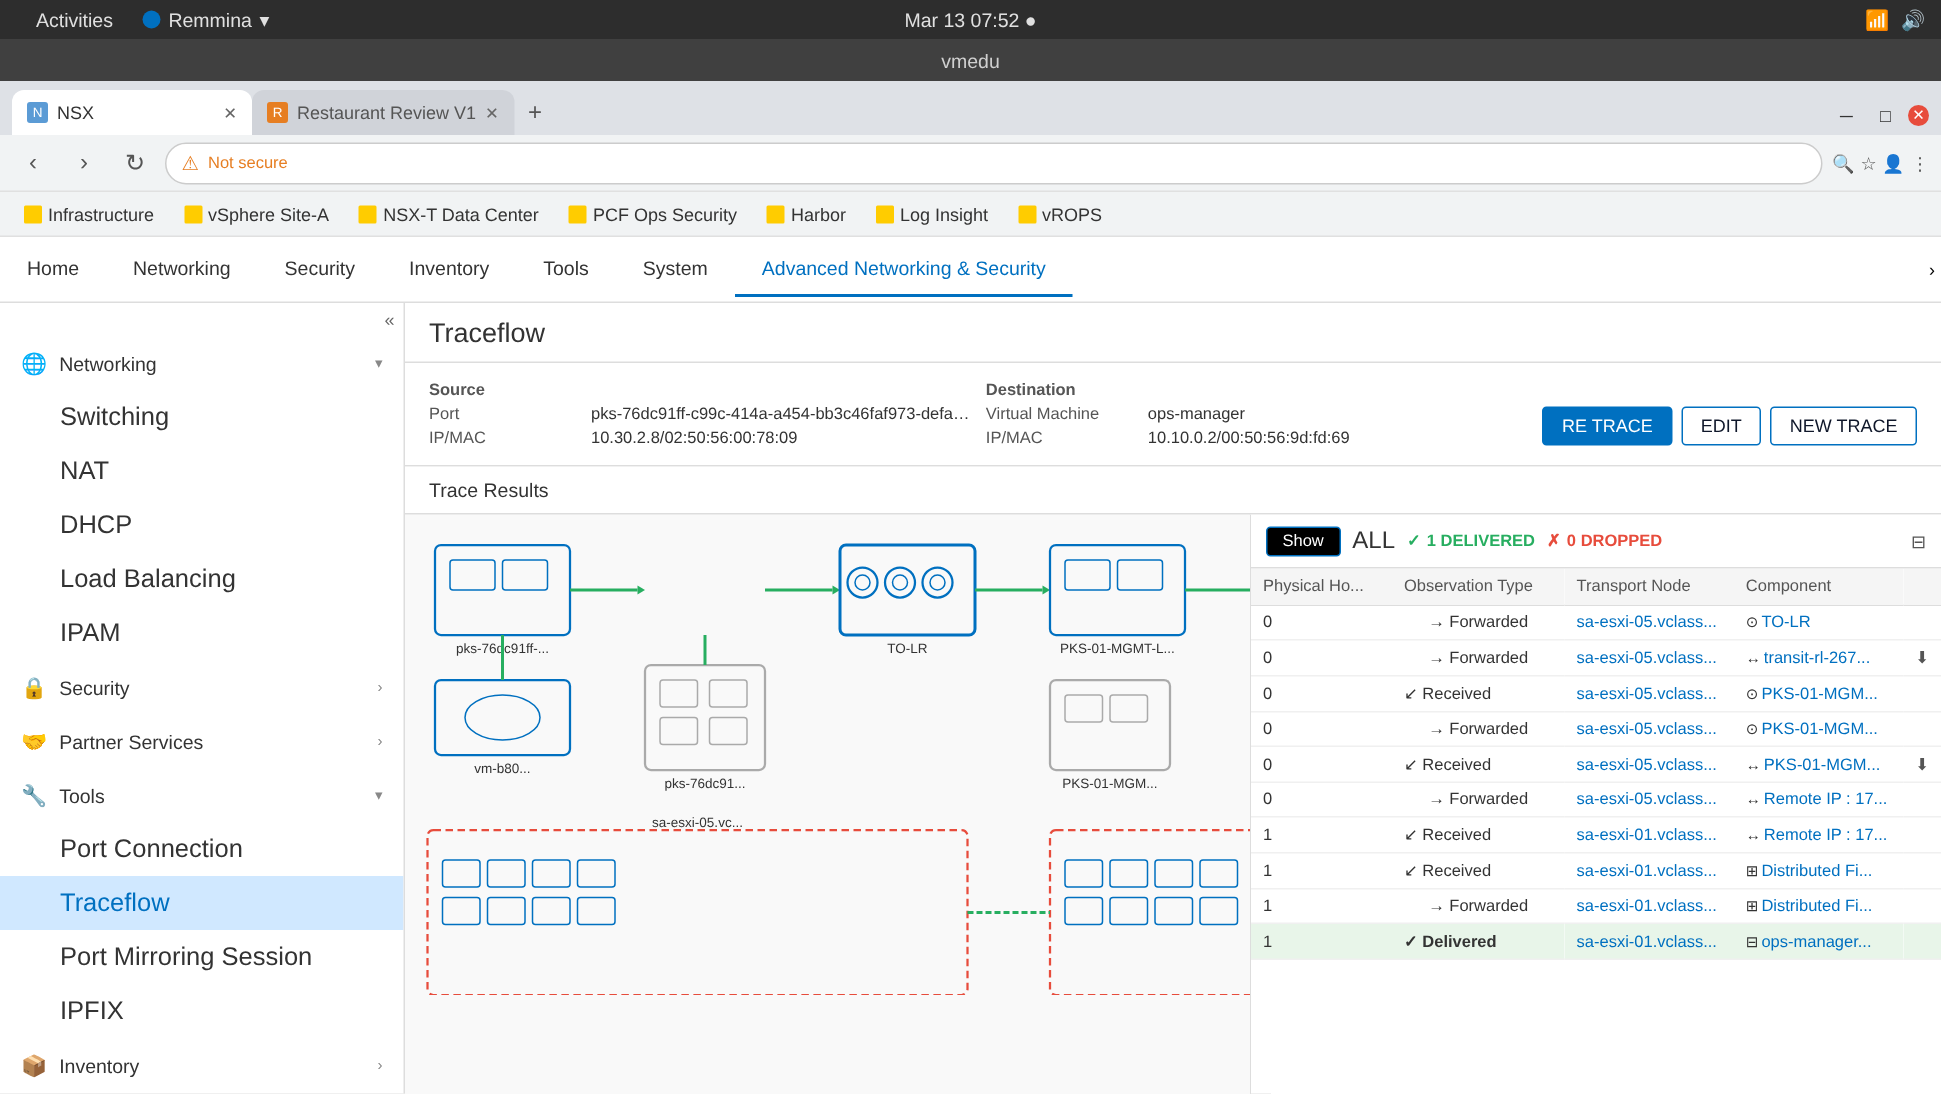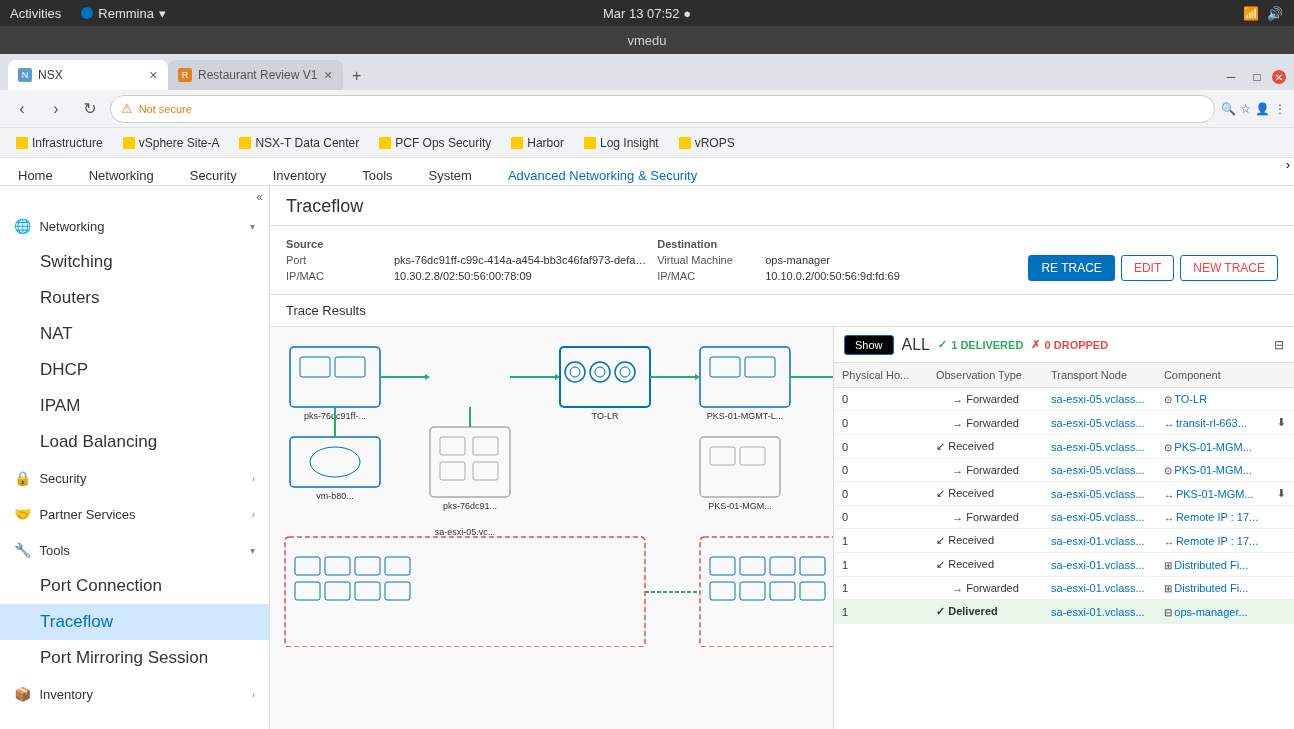--- a/index.html
+++ b/index.html
@@ -8,21 +8,21 @@
     
     .system-bar {
       height: 26px;
       background: #2d2d2d;
       display: flex;
       align-items: center;
       padding: 0 10px;
       color: #e0e0e0;
       font-size: 13px;
     }
-    .system-bar .activities { font-weight: 500; margin-right: 20px; }
+    .system-bar .activities { font-weight: 500; margin-right: 20px; margin-left: 14px; }
     .system-bar .app-name { display: flex; align-items: center; gap: 5px; justify-content: center; }
     .system-bar .center-info { position: absolute; left: 50%; transform: translateX(-50%); font-size: 13px; color: #e0e0e0; }
     .system-bar .right-icons { margin-left: auto; display: flex; align-items: center; gap: 8px; }
 
     
     .window-titlebar {
       height: 28px;
       background: #404040;
       display: flex;
       align-items: center;
@@ -117,25 +117,25 @@
     }
 
     
     .nsx-app {
       flex: 1;
       display: flex;
       flex-direction: column;
       overflow: hidden;
     }
     .nsx-top-nav {
-      height: 28px;
+      height: 44px;
       background: #fff;
       border-bottom: 1px solid #ddd;
       display: flex;
-      align-items: flex-start;
+      align-items: center;
       padding: 0 0;
     }
     .nsx-top-nav .nav-item {
       padding: 0 18px;
       height: 36px;
       display: flex;
       align-items: center;
       cursor: pointer;
       color: #333;
       font-size: 13px;
@@ -214,21 +214,21 @@
     .trace-section { flex: 1; }
     .trace-section-title { font-size: 11px; font-weight: 600; color: #555; margin-bottom: 4px; }
     .trace-fields { display: grid; grid-template-columns: 100px 1fr; gap: 4px 8px; align-items: center; }
     .trace-field-label { font-size: 11px; color: #555; }
     .trace-field-value { font-size: 11px; color: #333; overflow: hidden; white-space: nowrap; text-overflow: ellipsis; }
     .trace-buttons { display: flex; gap: 6px; align-items: flex-start; padding-top: 16px; }
     .trace-btn {
       padding: 5px 12px;
       border: 1px solid #0070c0;
       background: #fff;
-      color: #ef4444;
+      color: #0f172a;
       cursor: pointer;
       font-size: 12px;
       border-radius: 3px;
       white-space: nowrap;
     }
     .trace-btn.primary { background: #0070c0; color: #fff; }
 
     
     .trace-results {
       flex: 1;
@@ -452,33 +452,30 @@
 
         <div class="sidebar-section-header">
           <span class="icon">🌐</span>
           <span>Networking</span>
           <span class="arrow">▾</span>
         </div>
         <div class="sidebar-item">
           <span>Switching</span>
         </div>
         <div class="sidebar-item">
-          <span>Routers</span>
-        </div>
-        <div class="sidebar-item">
           <span>NAT</span>
         </div>
         <div class="sidebar-item">
           <span>DHCP</span>
         </div>
         <div class="sidebar-item">
+          <span>Load Balancing</span>
+        </div>
+        <div class="sidebar-item">
           <span>IPAM</span>
-        </div>
-        <div class="sidebar-item">
-          <span>Load Balancing</span>
         </div>
 
         <div class="sidebar-section-header">
           <span class="icon">🔒</span>
           <span>Security</span>
           <span class="arrow">›</span>
         </div>
 
         <div class="sidebar-section-header">
           <span class="icon">🤝</span>
@@ -492,20 +489,23 @@
           <span class="arrow">▾</span>
         </div>
         <div class="sidebar-item">
           <span>Port Connection</span>
         </div>
         <div class="sidebar-item active">
           <span>Traceflow</span>
         </div>
         <div class="sidebar-item">
           <span>Port Mirroring Session</span>
+        </div>
+        <div class="sidebar-item">
+          <span>IPFIX</span>
         </div>
 
         <div class="sidebar-section-header">
           <span class="icon">📦</span>
           <span>Inventory</span>
           <span class="arrow">›</span>
         </div>
       </div>
 
       <div class="main-panel">
@@ -670,21 +670,21 @@
     <td>0</td>
     <td class="obs-forwarded"><span>→</span> Forwarded</td>
     <td><span class="link-blue">sa-esxi-05.vclass...</span></td>
     <td><span style="font-size:10px;margin-right:2px;">⊙</span><span class="link-blue">TO-LR</span></td>
     <td></td>
   </tr>
                       <tr>
     <td>0</td>
     <td class="obs-forwarded"><span>→</span> Forwarded</td>
     <td><span class="link-blue">sa-esxi-05.vclass...</span></td>
-    <td><span style="font-size:10px;margin-right:2px;">↔</span><span class="link-blue">transit-rl-663...</span></td>
+    <td><span style="font-size:10px;margin-right:2px;">↔</span><span class="link-blue">transit-rl-267...</span></td>
     <td><span style="cursor:pointer;color:#555;">⬇</span></td>
   </tr>
                       <tr>
     <td>0</td>
     <td class="obs-received"><span>↙</span> Received</td>
     <td><span class="link-blue">sa-esxi-05.vclass...</span></td>
     <td><span style="font-size:10px;margin-right:2px;">⊙</span><span class="link-blue">PKS-01-MGM...</span></td>
     <td></td>
   </tr>
                       <tr>

